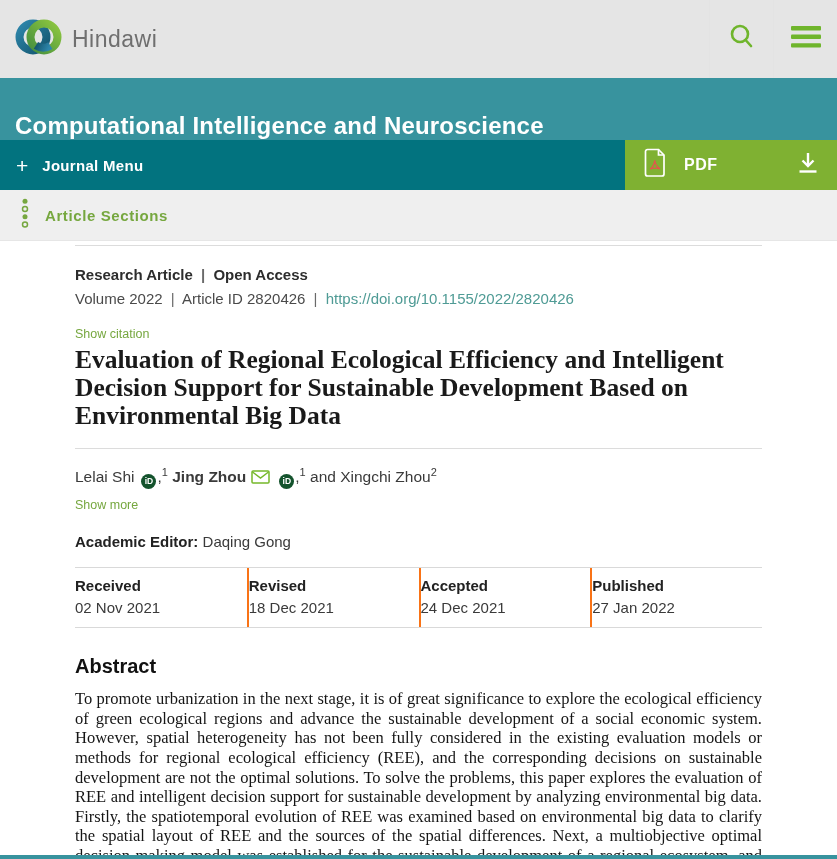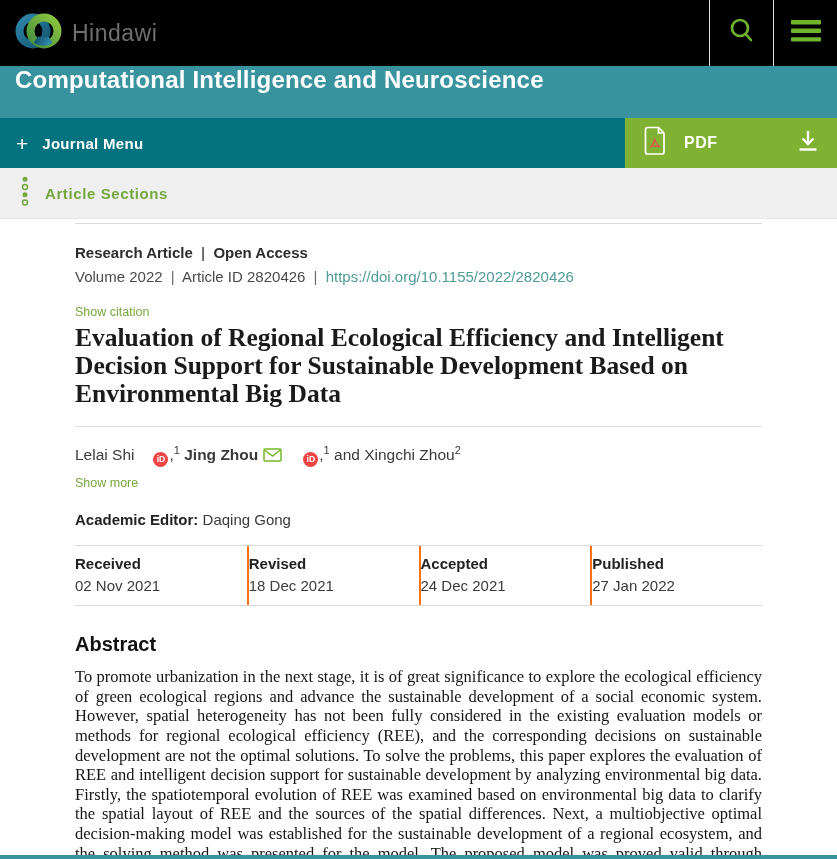--- a/index.html
+++ b/index.html
@@ -1,29 +1,29 @@
 <!DOCTYPE html>
 <html><head>
 <meta charset="utf-8">
 <style>
   * { margin:0; padding:0; box-sizing:border-box; }
   html,body { width:837px; height:859px; overflow:hidden; background:#fff;
               font-family:"Liberation Sans", sans-serif; }
   body { position:relative; }
 
   
-  .top-header { height:66px; background:#000000; display:flex; align-items:stretch; }
+  .top-header { height:78px; background:#e5e5e5; display:flex; align-items:stretch; }
   .brand { display:flex; align-items:center; gap:10px; padding-left:14px; }
   .brand-name { font-size:23px; color:#6f6f6f; letter-spacing:.5px; }
   .header-spacer { flex:1; }
   .icon-cell { width:64px; border-left:1px solid #e3e3e3; display:flex;
                align-items:center; justify-content:center; cursor:pointer; }
 
   
-  .journal-bar { height:52px; background:#38939E; display:flex; align-items:flex-start;
+  .journal-bar { height:62px; background:#38939E; display:flex; align-items:flex-end;
                  padding-left:15px; }
   .journal-title { color:#fff; font-size:24px; font-weight:700; letter-spacing:.2px; }
 
   
   .menu-bar { height:50px; display:flex; }
   .journal-menu { flex:1; background:#02737F; display:flex; align-items:center;
                   padding-left:16px; gap:14px; cursor:pointer; }
   .plus-glyph { color:#fff; font-size:21px; font-weight:400; line-height:21px; }
   .journal-menu-label { color:#fff; font-size:15px; font-weight:700; letter-spacing:.3px; }
   .pdf-button { width:212px; background:#7FB132; display:flex; align-items:center;
@@ -51,22 +51,22 @@
   .show-citation { margin-top:22px; }
   .show-more { margin-top:9px; }
 
   .article-title { margin-top:4px; font-family:"Liberation Serif", serif;
                    font-size:25.5px; font-weight:700; color:#1a1a1a; line-height:28px; }
 
   .authors { margin-top:12px; font-size:15.5px; color:#3a3a3a; line-height:22px; }
   .author-bold { font-weight:700; }
   .authors sup { font-size:11px; }
   .orcid-badge { display:inline-block; width:15px; height:15px; border-radius:50%;
-                 background:#ef4444; color:#fff; font-size:8.5px; font-weight:700;
-                 text-align:center; line-height:15px; vertical-align:-2px; margin:0 1px 0 19px;
+                 background:#14532d; color:#fff; font-size:8.5px; font-weight:700;
+                 text-align:center; line-height:15px; vertical-align:-2px; margin:0 1px 0 7px;
                  cursor:pointer; }
   .mail-icon { vertical-align:-2px; margin:0 2px 0 5px; cursor:pointer; }
 
   .editor-line { margin-top:21px; font-size:15px; color:#3a3a3a; line-height:16px; }
   .editor-label { font-weight:700; color:#222; }
 
   .dates-table { margin-top:17px; display:grid; grid-template-columns:repeat(4,1fr);
                  border-top:1px solid #d9d9d9; border-bottom:1px solid #d9d9d9; }
   .date-col { text-align:left; padding:10px 0 11px; }
   .date-col + .date-col { border-left:2px solid #f97316; }

